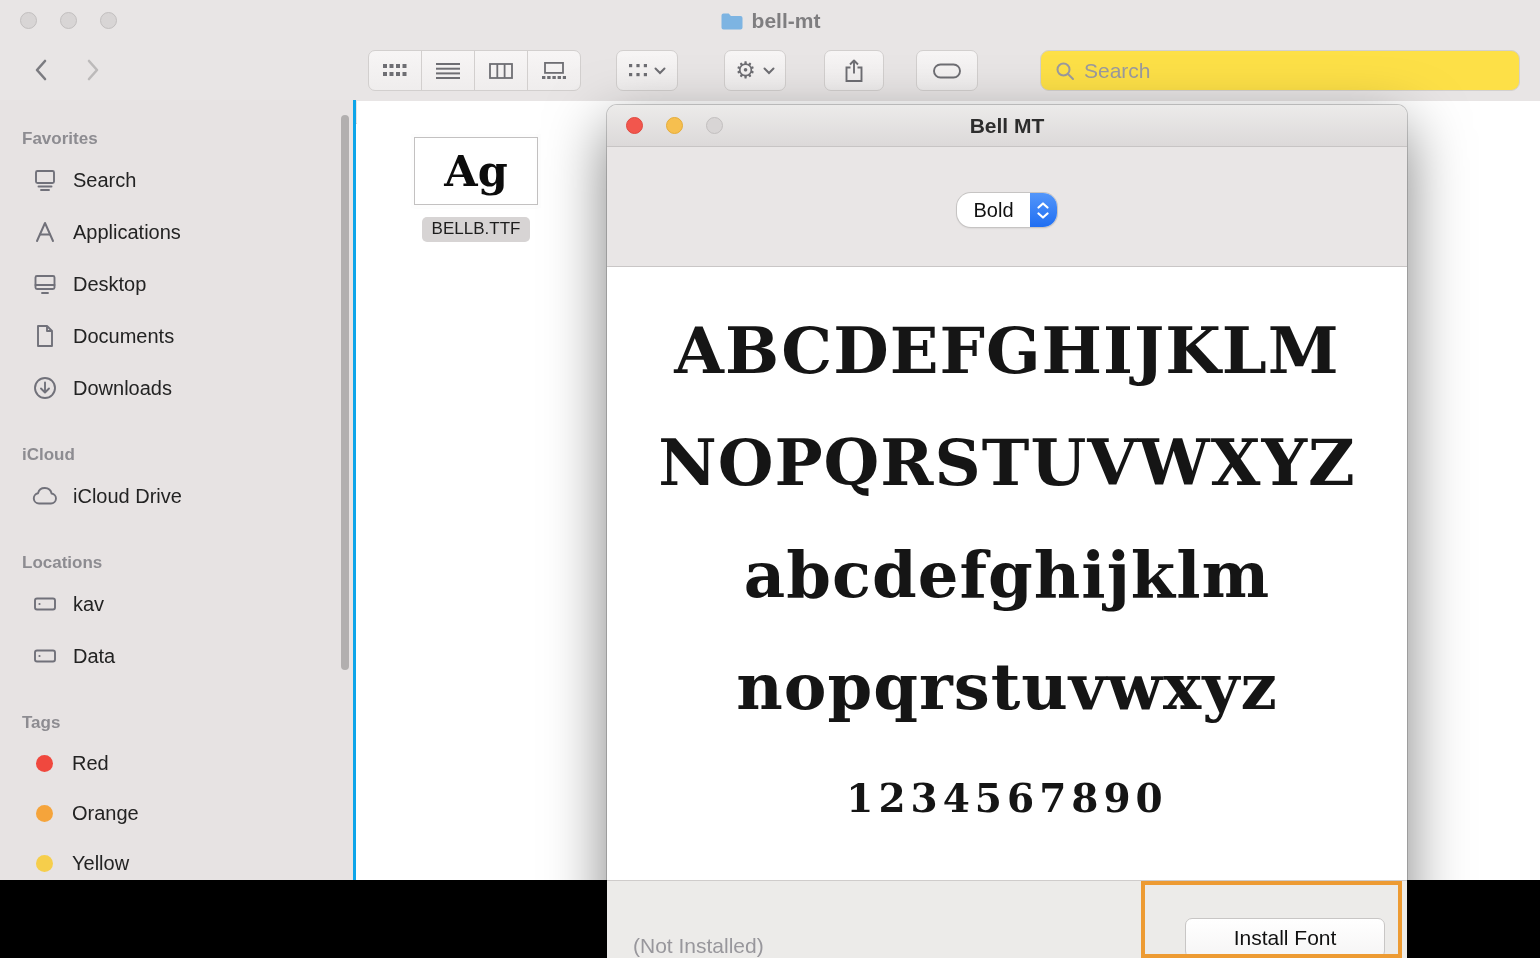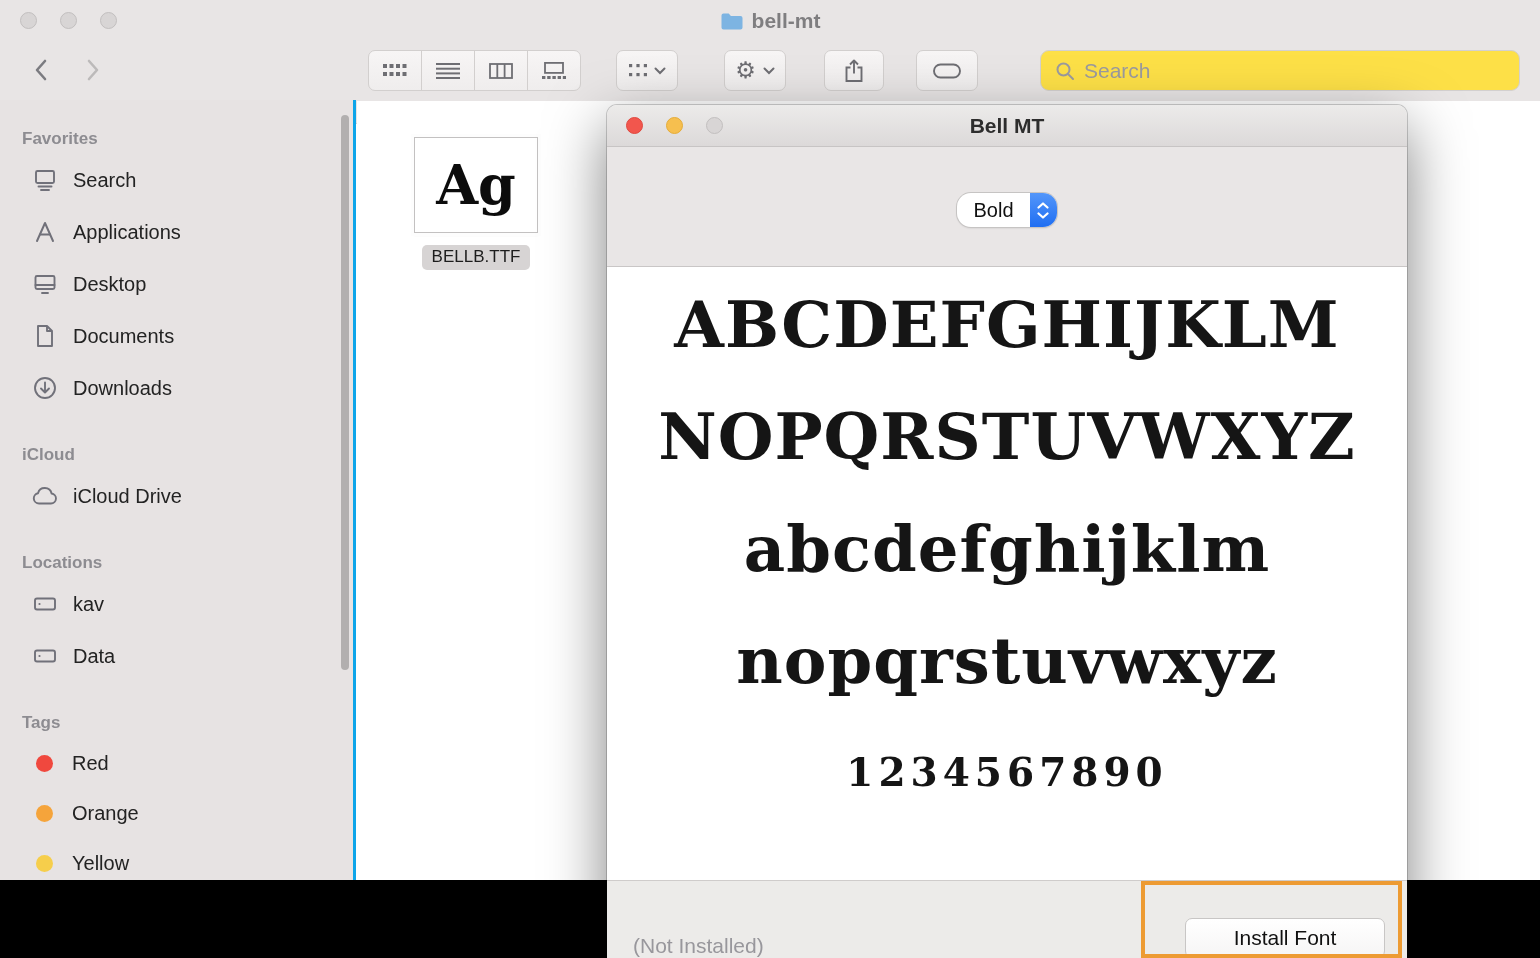--- a/index.html
+++ b/index.html
@@ -85,24 +85,24 @@
 
   .sb-scrollbar {
     position:absolute; right:4px; top:15px; width:8px; height:555px;
     background:#b2afaf; border-radius:4px;
   }
 
   
   .fn-content { position:absolute; left:357px; top:101px; right:0; bottom:0; background:#fff; }
   .filecard { position:absolute; left:48px; top:36px; width:142px; text-align:center; }
   .filethumb {
-    width:124px; height:96px; margin:0 auto; background:#fff;
+    width:124px; height:68px; margin:0 auto; background:#fff;
     border:1px solid #c3c1c1; box-shadow:0 0 0 3px #fdfdfd, 0 1px 3px rgba(0,0,0,.25);
     display:flex; align-items:center; justify-content:center;
-    font-family:"DejaVu Serif", serif; font-weight:bold; font-size:54px; color:#0c0c0c;
+    font-family:"DejaVu Serif", serif; font-weight:bold; font-size:43px; color:#0c0c0c;
   }
   .filelabel {
     display:inline-block; margin-top:12px; padding:2px 10px 3px;
     background:#d7d4d4; border-radius:5px; font-size:17px; color:#1d1d1d;
   }
 
   
   .fontwin {
     position:absolute; left:607px; top:105px; width:800px; height:853px;
     background:#fff; border-radius:10px 10px 0 0;
@@ -129,21 +129,21 @@
     cursor:default;
   }
   .stylelabel { padding:0 16px; display:flex; align-items:center; font-size:20px; color:#101010; }
   .stylestepper {
     width:27px; background:linear-gradient(#5396fa,#1f6ef2);
     display:flex; flex-direction:column; align-items:center; justify-content:center; gap:3px;
   }
 
   .fw-preview {
     position:absolute; left:0; right:0; top:163px; bottom:78px; background:#fff;
-    overflow:hidden;
+    padding-top:26px; overflow:hidden;
     font-family:"DejaVu Serif", serif; font-weight:bold; color:#151515; text-align:center;
   }
   .pline { height:112px; display:flex; align-items:center; justify-content:center; font-size:64px; letter-spacing:1px; }
   .pline-num { font-size:39px; letter-spacing:5px; }
 
   .fw-bottombar {
     position:absolute; left:0; right:0; bottom:0; height:78px;
     background:#ecebe9; border-top:1px solid #cfcccb;
     display:flex; align-items:flex-end;
   }

